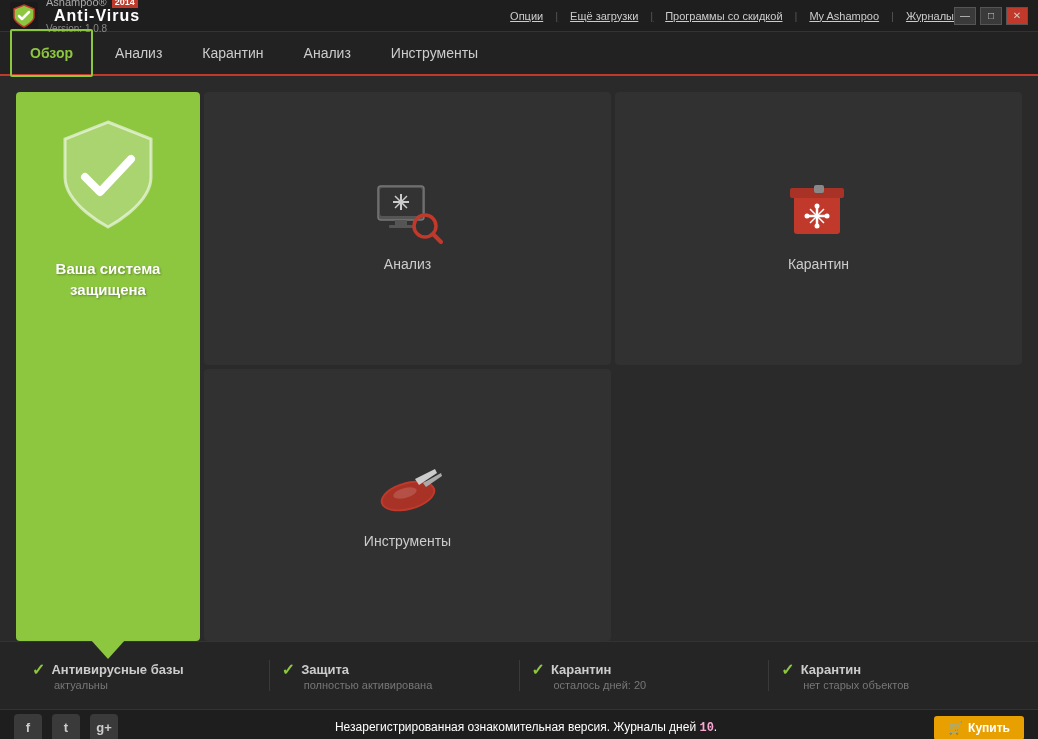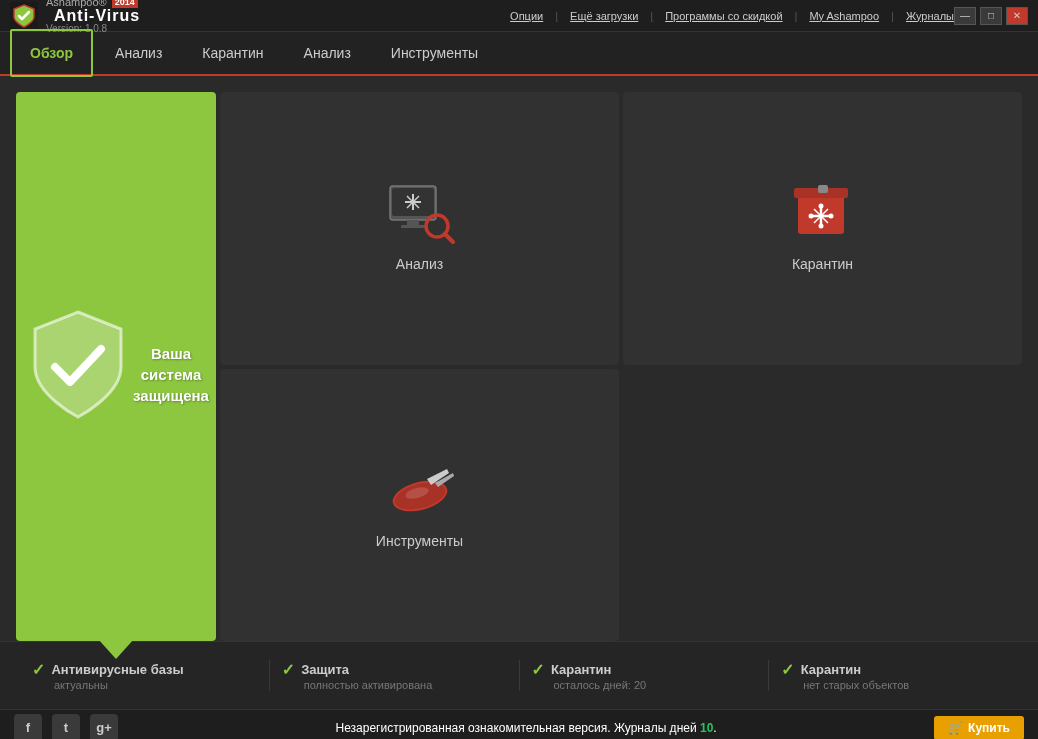--- a/index.html
+++ b/index.html
@@ -124,27 +124,26 @@
     
     .grid-area {
       display: flex;
       flex: 1;
       padding: 16px 16px 0 16px;
       gap: 4px;
     }
 
     
     .status-panel {
-      width: 200px;
+      width: 184px;
       background: #8dc63f;
       border-radius: 4px;
       display: flex;
-      flex-direction: row;
-      align-items: center;
-      justify-content: center;
+      flex-direction: column;
+      align-items: center;
       padding: 20px;
       position: relative;
       flex-shrink: 0;
     }
     .status-panel::after {
       content: '';
       position: absolute;
       bottom: -18px;
       left: 50%;
       transform: translateX(-50%);
@@ -458,21 +457,21 @@
 
 </div>
 
 <div class="bottom-bar">
 
   <div class="social-btn">f</div>
   <div class="social-btn">t</div>
   <div class="social-btn">g+</div>
 
   <div class="bottom-text">
-    <span>Незарегистрированная ознакомительная версия. Журналы дней </span><span style="color:#22c55e;font-weight:bold;">10</span><span>.</span>
+    <span>Незарегистрированная ознакомительная версия. Журналы дней </span><span style="color:#f9a8d4;font-weight:bold;font-family:Liberation Mono, monospace;">10</span><span>.</span>
   </div>
 
   <div class="buy-btn">
     <span>🛒</span>
     <span>Купить</span>
   </div>
 
 </div>
 
 </body></html>

